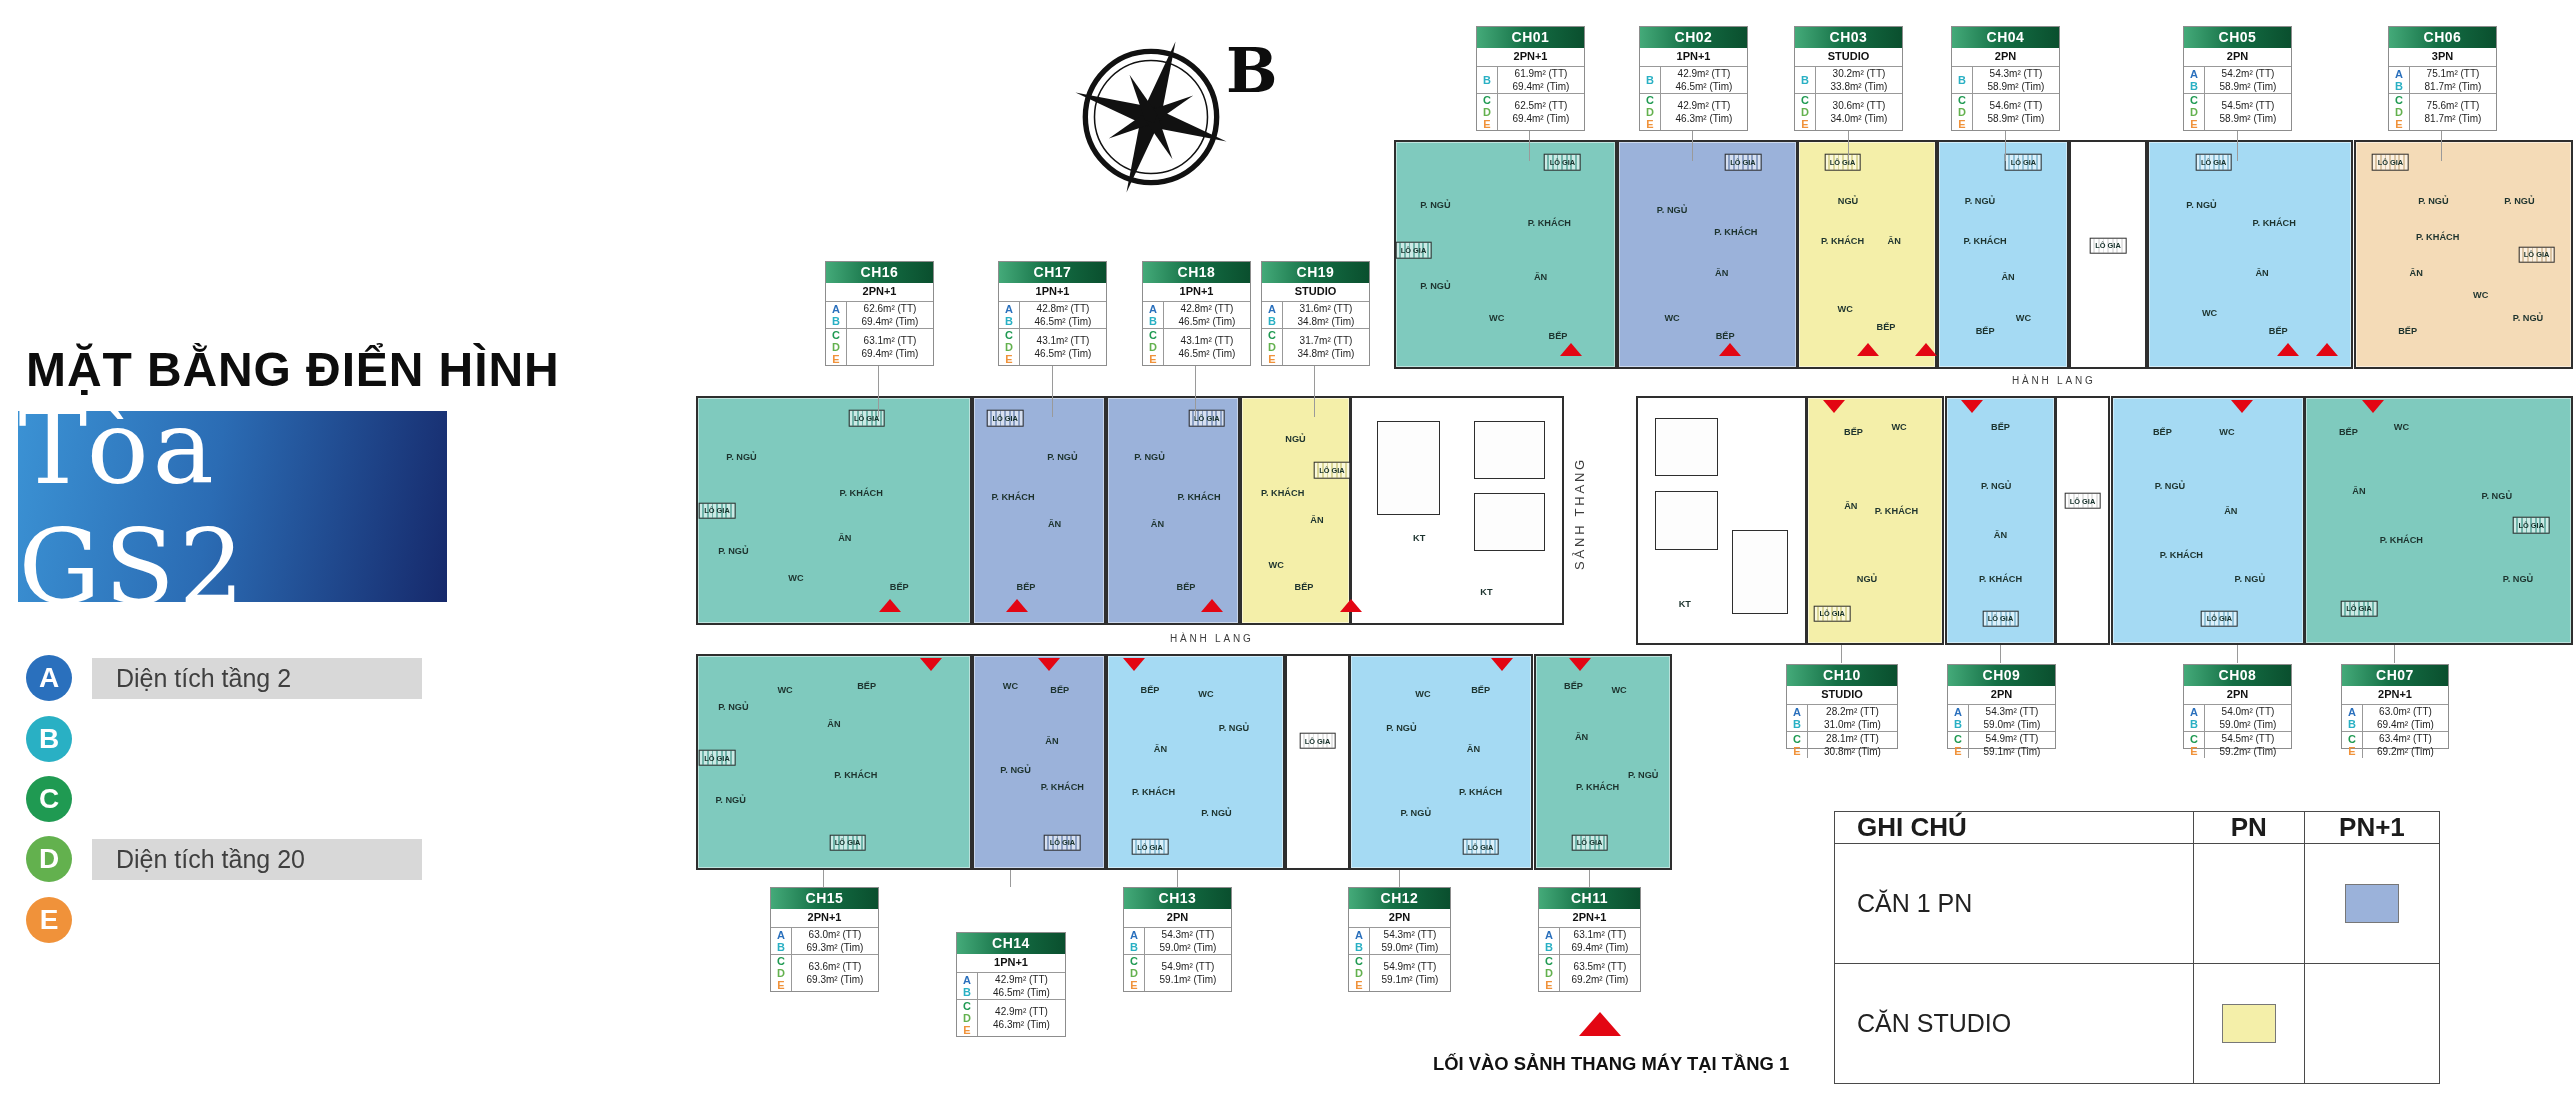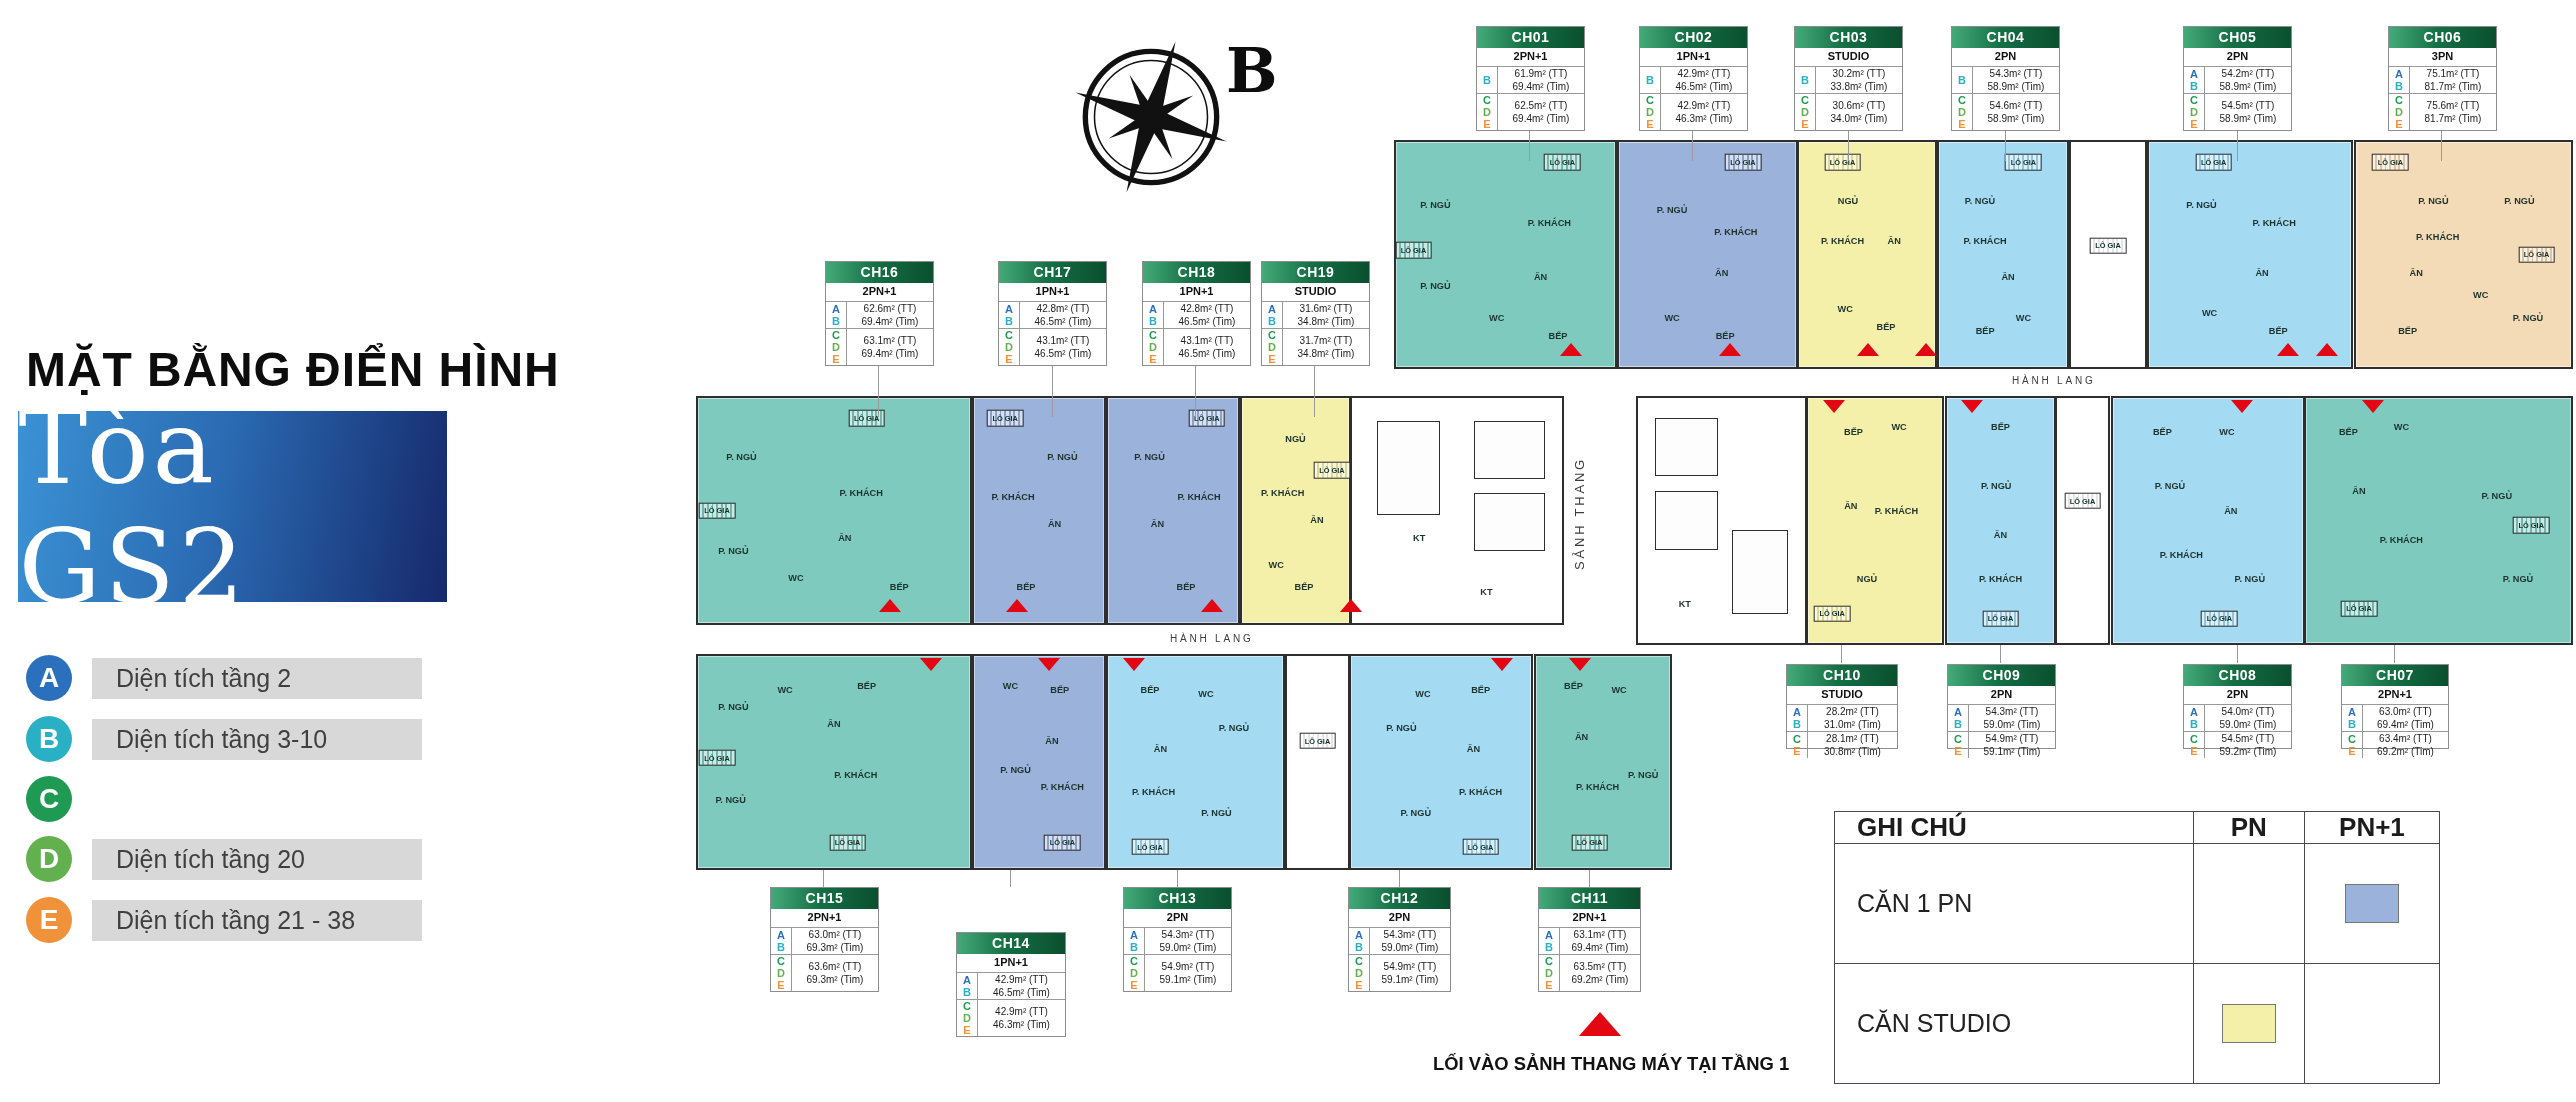--- a/index.html
+++ b/index.html
@@ -321,32 +321,30 @@
 </table>
 
 <div id="entrance-note">LỐI VÀO SẢNH THANG MÁY TẠI TẦNG 1</div>
 
 <div class="lrow" style="top: 655px; width: 424px;">
     <div class="lcirc" style="background: rgb(42, 112, 189);">A</div>
     <div class="lbar">Diện tích tầng 2</div>
   </div>
 <div class="lrow" style="top: 716px; width: 424px;">
     <div class="lcirc" style="background: rgb(41, 176, 196);">B</div>
-    <div class="lbar">Diện tích tầng 3-10</div>
   </div>
 <div class="lrow" style="top: 776px; width: 424px;">
     <div class="lcirc" style="background: rgb(31, 154, 82);">C</div>
   </div>
 <div class="lrow" style="top: 836px; width: 424px;">
     <div class="lcirc" style="background: rgb(99, 177, 78);">D</div>
     <div class="lbar">Diện tích tầng 20</div>
   </div>
 <div class="lrow" style="top: 897px; width: 424px;">
     <div class="lcirc" style="background: rgb(240, 146, 58);">E</div>
-    <div class="lbar">Diện tích tầng 21 - 38</div>
   </div>
 <div class="card" style="left: 1476px; top: 26px; width: 107px; height: 103px;">
     <div class="hd">CH01</div>
     <div class="tp">2PN+1</div>
     <div class="rw">
       <div class="lt">
         <span style="color: rgb(41, 176, 196);">B</span>
       </div>
       <div class="ar">
         <span>61.9m² (TT)</span>

